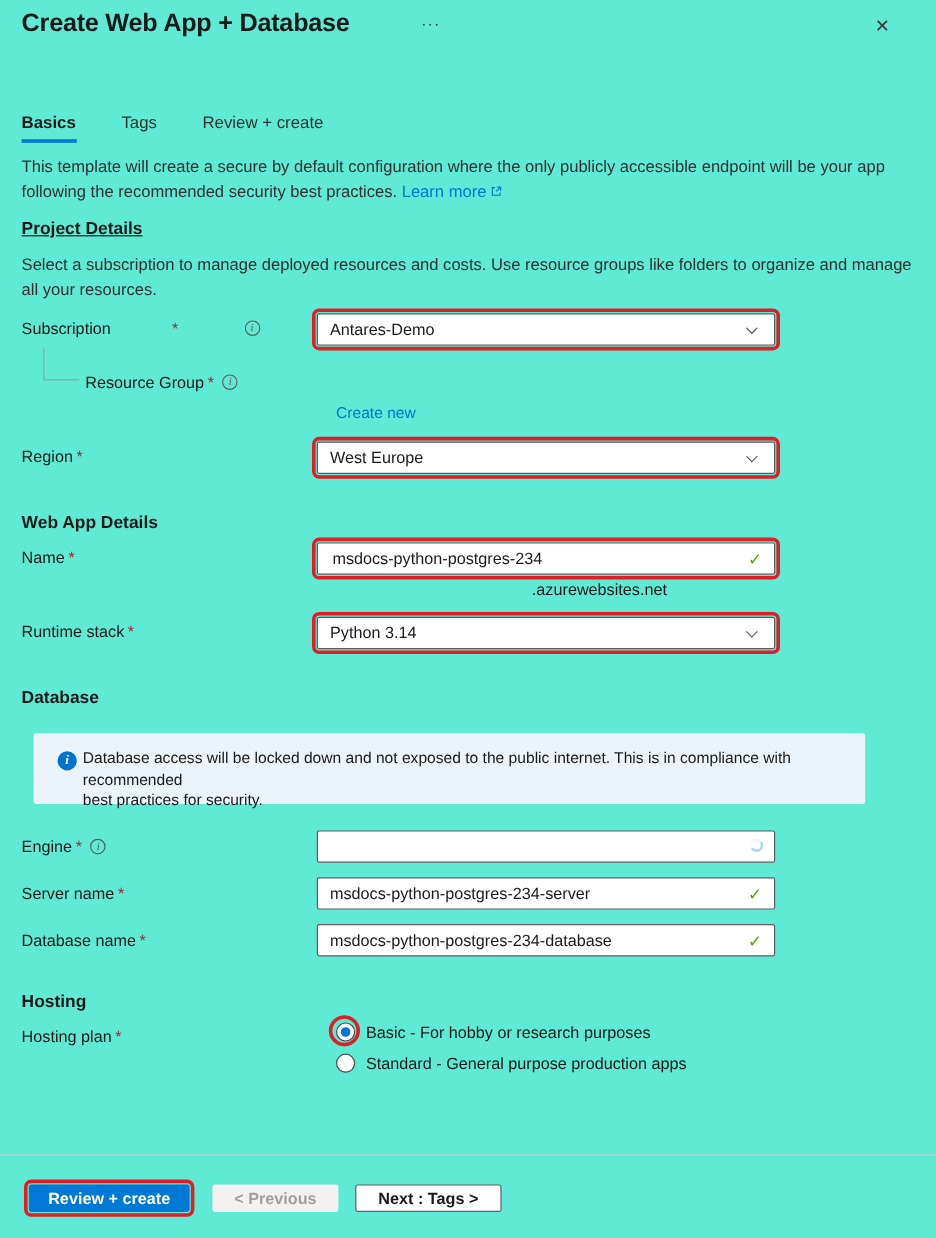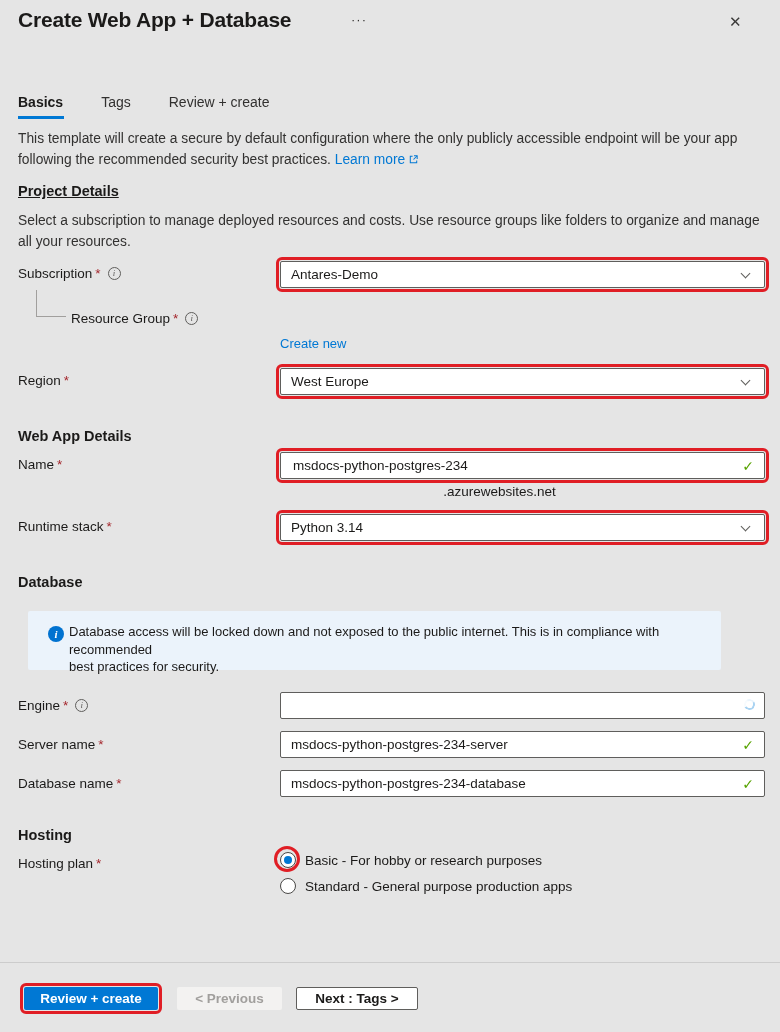--- a/index.html
+++ b/index.html
@@ -6,21 +6,21 @@
     --accent:#0078d4;
     --red:#e01e25;
     --green:#57a300;
     --text:#1b1a19;
     --text2:#323130;
     --gray-border:#5f5e5c;
   }
   *{box-sizing:border-box;}
   html,body{margin:0;padding:0;background:#fff;}
   body{width:780px;height:1032px;overflow:hidden;font-family:"Liberation Sans","DejaVu Sans",sans-serif;color:var(--text);}
-  .canvas{position:relative;width:780px;height:1032px;background:#e5e5e5;}
+  .canvas{position:relative;width:780px;height:1032px;background:#5eead4;}
   .abs{position:absolute;}
 
   .title{left:18px;top:8px;font-size:21px;font-weight:bold;letter-spacing:-0.2px;}
   .ellipsis{left:351px;top:12px;font-size:13px;color:#323130;letter-spacing:1px;cursor:pointer;}
   .close-x{left:729px;top:13px;font-size:15px;color:#3b3a39;cursor:pointer;font-weight:400;}
 
   .tabs{left:18px;top:94px;display:flex;gap:38px;font-size:14px;color:var(--text2);}
   .tab{cursor:pointer;}
   .tab.active{font-weight:bold;color:var(--text);}
   .tab-underline{left:18px;top:116px;width:46px;height:3px;background:var(--accent);}
@@ -36,21 +36,21 @@
   .h-webapp{left:18px;top:428px;}
   .h-database{left:18px;top:574px;}
   .h-hosting{left:18px;top:827px;}
 
   .field-label{font-size:13.5px;color:var(--text);display:inline-flex;align-items:center;}
   .req{color:#a4262c;margin-left:3px;}
   .info-icon{width:13px;height:13px;border:1px solid var(--gray-border);border-radius:50%;
     font-size:9px;line-height:11px;display:inline-flex;align-items:center;justify-content:center;
     color:var(--gray-border);margin-left:7px;font-family:"Liberation Serif",serif;font-style:italic;cursor:pointer;}
 
-  .field{position:absolute;left:280px;width:485px;height:27px;border:1px solid var(--gray-border);
+  .field{position:absolute;left:264px;width:382px;height:27px;border:1px solid var(--gray-border);
     border-radius:2px;background:#fff;font-size:13.5px;color:var(--text);
     display:flex;align-items:center;padding-left:10px;padding-right:28px;cursor:pointer;}
   .field.hl{outline:3px solid var(--red);outline-offset:1px;}
   .chevron{position:absolute;right:15px;top:8px;width:7px;height:7px;
     border-right:1.4px solid var(--gray-border);border-bottom:1.4px solid var(--gray-border);
     transform:rotate(45deg);}
   .check{position:absolute;right:10px;top:5px;color:var(--green);font-size:14px;font-weight:bold;}
   .spinner{position:absolute;right:9px;top:6px;width:11px;height:11px;border-radius:50%;
     border:2px solid #a9d3f2;border-top-color:#eaf4fc;border-left-color:#f7fbfe;transform:rotate(15deg);}
 
@@ -104,21 +104,21 @@
           <line x1="9.8" y1="2.2" x2="6" y2="6" stroke="#0078d4" stroke-width="1.1"></line>
         </svg></span>
   </div>
 
   <div class="abs heading h-project">Project Details</div>
   <div class="abs para p-project">
     <span>Select a subscription to manage deployed resources and costs. Use resource groups like folders to organize and manage</span><br>
     <span>all your resources.</span>
   </div>
 
-  <div class="abs field-label" style="left:18px;top:266px;">
+  <div class="abs field-label" style="left:18px;top:266px;gap:48px;">
     <span>Subscription</span>
       <span class="req">*</span>
     <span class="info-icon">i</span>
   </div>
   <div class="field hl" style="top:261px;">
     <span>Antares-Demo</span>
     <span class="chevron"></span>
   </div>
 
   <div class="abs connector"></div>

